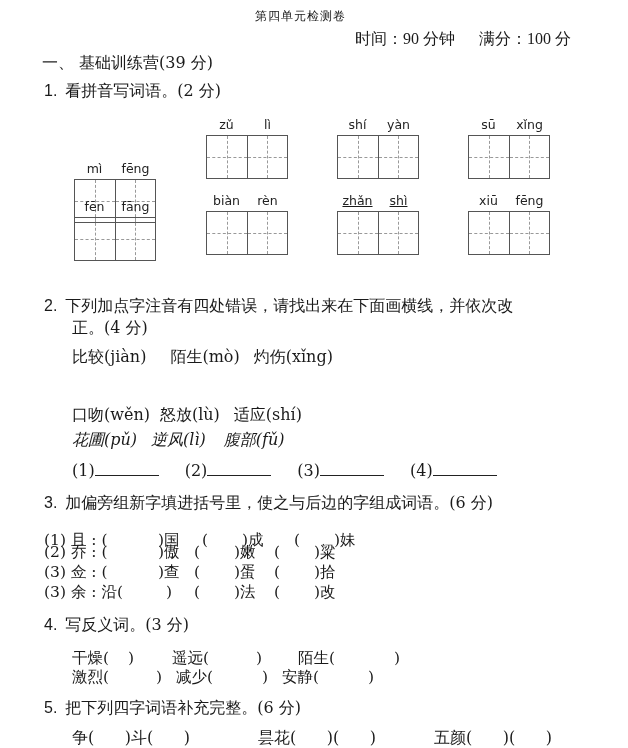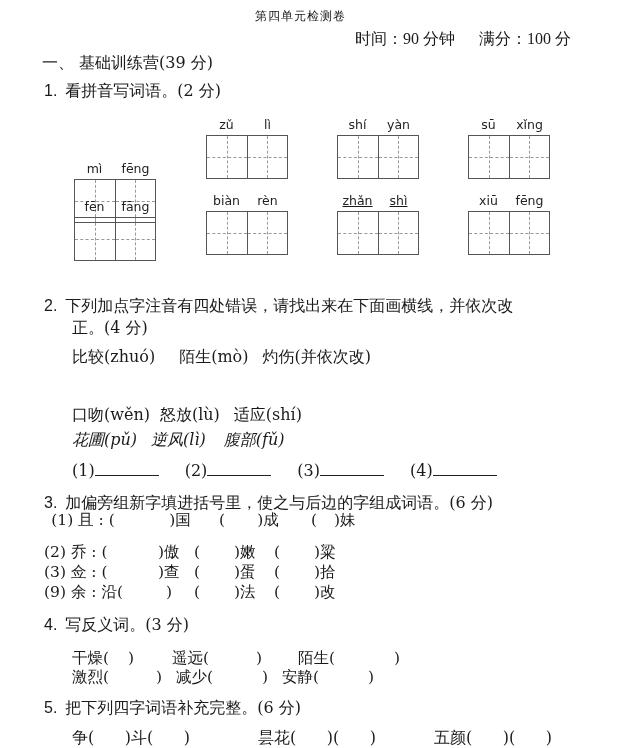--- a/index.html
+++ b/index.html
@@ -123,46 +123,46 @@
       <div class="cell"></div>
     </div>
 </div>
 
 <div class="abs q" style="left:44px; top:296px;">
   <span class="qnum">2.</span><span>下列加点字注音有四处错误，请找出来在下面画横线，并依次改</span>
 </div>
 <div class="abs q" style="left:72px; top:318px;">正。(4 分)</div>
 
 <div class="abs line" style="left:72px; top:347px;">
-  <span>比较(zhuó)</span><span style="display:inline-block;width:24px"></span><span>陌生(mò)</span><span style="display:inline-block;width:14px"></span><span>灼伤(并依次改)</span>
+  <span>比较(jiàn)</span><span style="display:inline-block;width:24px"></span><span>陌生(mò)</span><span style="display:inline-block;width:14px"></span><span>灼伤(xǐng)</span>
 </div>
 <div class="abs line" style="left:72px; top:405px;">
   <span>口吻(wěn)</span><span style="display:inline-block;width:10px"></span><span>怒放(lù)</span><span style="display:inline-block;width:14px"></span><span>适应(shí)</span>
 </div>
 <div class="abs line" style="left:72px; top:430px;font-style:italic;">
   <span>花圃(pǔ)</span><span style="display:inline-block;width:14px"></span><span>逆风(lì)</span><span style="display:inline-block;width:18px"></span><span>腹部(fǔ)</span>
 </div>
 <div class="abs line" style="left:72px; top:461px;">
   <span>(1)</span><span class="blank"></span><span>(2)</span><span class="blank"></span><span>(3)</span><span class="blank"></span><span>(4)</span><span class="blank"></span>
 </div>
 
 <div class="abs q" style="left:44px; top:493px;">
   <span class="qnum">3.</span><span>加偏旁组新字填进括号里，使之与后边的字组成词语。(6 分)</span>
 </div>
-<div class="abs small" style="left:44px; top:510px;text-align:center;">
+<div class="abs small" style="left:44px; top:530px;">
   <span style="display:inline-block;width:78px">(1) 且 : (</span><span style="display:inline-block;width:36px"></span><span style="display:inline-block;width:44px">)国</span><span style="display:inline-block;width:40px">(</span><span style="display:inline-block;width:52px">)成</span><span style="display:inline-block;width:40px">(</span><span>)妹</span>
 </div>
 <div class="abs small" style="left:44px; top:542px;">
   <span style="display:inline-block;width:78px">(2) 乔 : (</span><span style="display:inline-block;width:36px"></span><span style="display:inline-block;width:36px">)傲</span><span style="display:inline-block;width:40px">(</span><span style="display:inline-block;width:40px">)嫩</span><span style="display:inline-block;width:40px">(</span><span>)粱</span>
 </div>
 <div class="abs small" style="left:44px; top:562px;">
   <span style="display:inline-block;width:78px">(3) 佥 : (</span><span style="display:inline-block;width:36px"></span><span style="display:inline-block;width:36px">)查</span><span style="display:inline-block;width:40px">(</span><span style="display:inline-block;width:40px">)蛋</span><span style="display:inline-block;width:40px">(</span><span>)拾</span>
 </div>
 <div class="abs small" style="left:44px; top:582px;">
-  <span style="display:inline-block;width:92px">(9) 余 : 沿(</span><span style="display:inline-block;width:30px"></span><span style="display:inline-block;width:28px">)</span><span style="display:inline-block;width:40px">(</span><span style="display:inline-block;width:40px">)法</span><span style="display:inline-block;width:40px">(</span><span>)改</span>
+  <span style="display:inline-block;width:92px">(3) 余 : 沿(</span><span style="display:inline-block;width:30px"></span><span style="display:inline-block;width:28px">)</span><span style="display:inline-block;width:40px">(</span><span style="display:inline-block;width:40px">)法</span><span style="display:inline-block;width:40px">(</span><span>)改</span>
 </div>
 
 <div class="abs q" style="left:44px; top:615px;">
   <span class="qnum">4.</span><span>写反义词。(3 分)</span>
 </div>
 <div class="abs small" style="left:72px; top:648px;">
   <span style="display:inline-block;width:56px">干燥(</span><span style="display:inline-block;width:44px">)</span><span style="display:inline-block;width:84px">遥远(</span><span style="display:inline-block;width:42px">)</span><span style="display:inline-block;width:96px">陌生(</span><span>)</span>
 </div>
 <div class="abs small" style="left:72px; top:667px;">
   <span style="display:inline-block;width:84px">激烈(</span><span style="display:inline-block;width:20px">)</span><span style="display:inline-block;width:86px">减少(</span><span style="display:inline-block;width:20px">)</span><span style="display:inline-block;width:86px">安静(</span><span>)</span>

